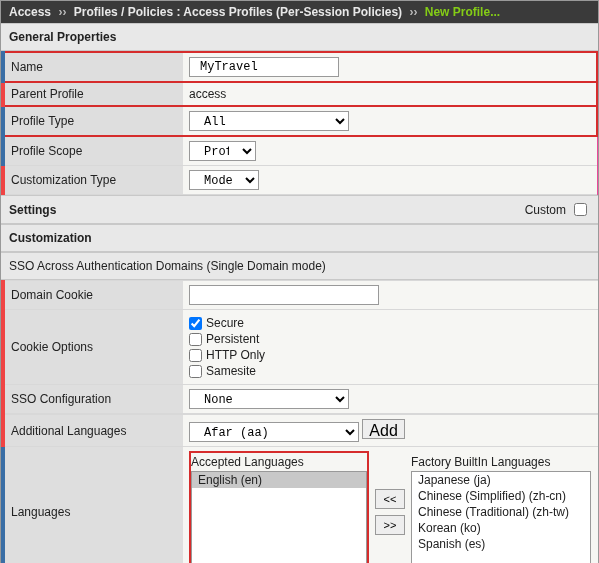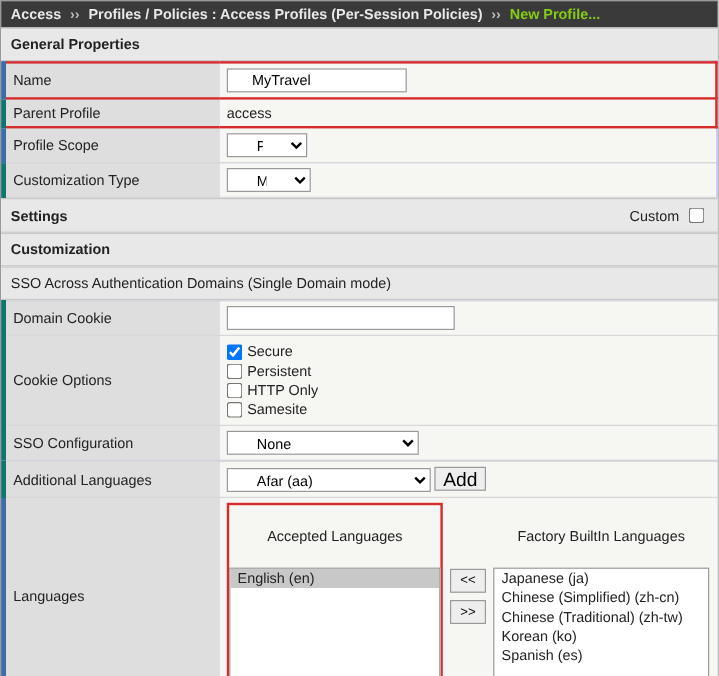--- a/index.html
+++ b/index.html
@@ -35,50 +35,50 @@
     padding: 4px 8px;
     background: #e8e8e8;
     border-top: 1px solid #c8c8c8;
     border-bottom: 1px solid #c8c8c8;
     font-weight: bold;
   }
   .settings-row .right { font-weight: normal; display:flex; align-items:center; gap:4px;}
   table.form {
     width: 100%;
     border-collapse: collapse;
-    background: #c4b5fd;
+    background: #ec4899;
   }
   table.form td {
     border-top: 1px solid #d8d8d8;
     border-bottom: 1px solid #d8d8d8;
     padding: 4px 6px;
     vertical-align: middle;
   }
   table.form td.label {
     width: 180px;
     background: #dedede;
     border-left: 4px solid #3a6ea5;
     font-size: 12px;
   }
-  table.form td.label.plain { border-left: 4px solid #0f766e; }
+  table.form td.label.plain { border-left: 4px solid #ef4444; }
   table.form td.field { background: #f6f6f3; }
   input[type=text], select {
-    font-family: Liberation Sans, sans-serif;
+    font-family: Liberation Mono, monospace;
     font-size: 12px;
     border: 1px solid #999;
     background: #fff;
-    padding: 2px 20px;
+    padding: 2px 10px;
     height: 20px;
   }
   .redbox-outer { border: 2px solid #d62c2c; }
   .checkbox-row { display:flex; align-items:center; gap:4px; margin:2px 0; }
   .checkbox-row input { margin:0; }
   .dual-list { display:flex; gap:6px; align-items:center; }
   .listbox-wrap { display:flex; flex-direction:column; width:180px; }
-  .listbox-title { text-align:center; font-size:12px; padding:19px 0; }
+  .listbox-title { text-align:left; font-size:12px; padding:2px 0; }
   .listbox {
     border:1px solid #999; background:#fff; height:100px; overflow-y:scroll;
     font-size:12px;
   }
   .listbox .item { padding:1px 6px; }
   .listbox .item.selected { background:#c8c8c8; }
   .move-btns { display:flex; flex-direction:column; gap:6px; }
   .move-btns button {
     width:30px; height:20px; border:1px solid #999; background:#eee;
     font-size:11px; cursor:pointer; padding:0;
@@ -107,20 +107,28 @@
     <tbody>
         <tr class="redbox-outer">
       <td class="label">Name</td>
       <td class="field">
         <input type="text" style="width: 150px;" value="MyTravel">
       </td>
     </tr>
     <tr class="redbox-outer">
       <td class="label plain">Parent Profile</td>
       <td class="field">access</td>
+    </tr>
+    <tr class="redbox-outer">
+      <td class="label">Profile Type</td>
+      <td class="field">
+        <select style="width:160px">
+          <option>All</option>
+        </select>
+      </td>
     </tr>
     <tr>
       <td class="label">Profile Scope</td>
       <td class="field">
         <select style="width:67px">
           <option>Profile</option>
         </select>
       </td>
     </tr>
     <tr>

